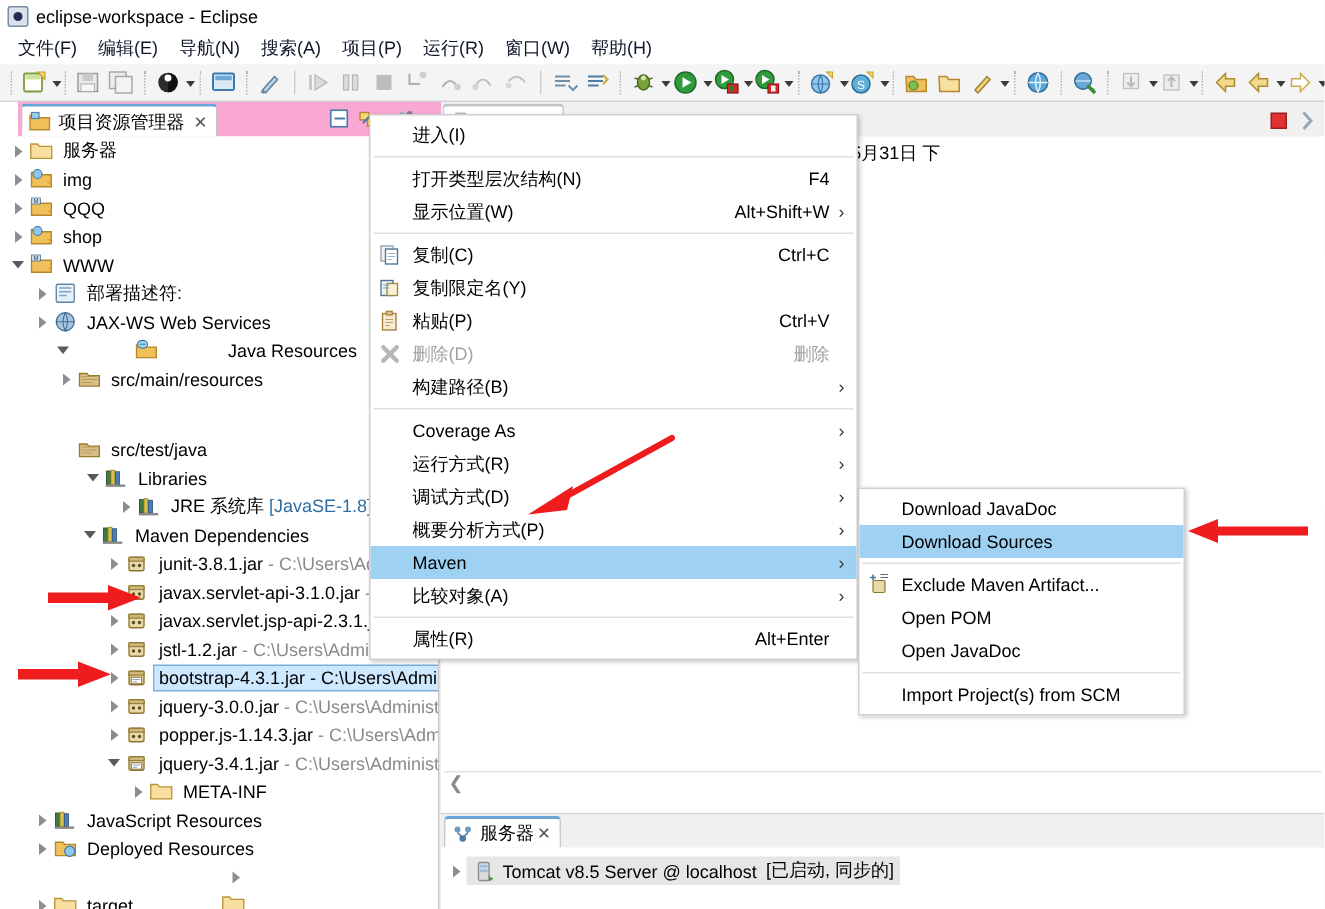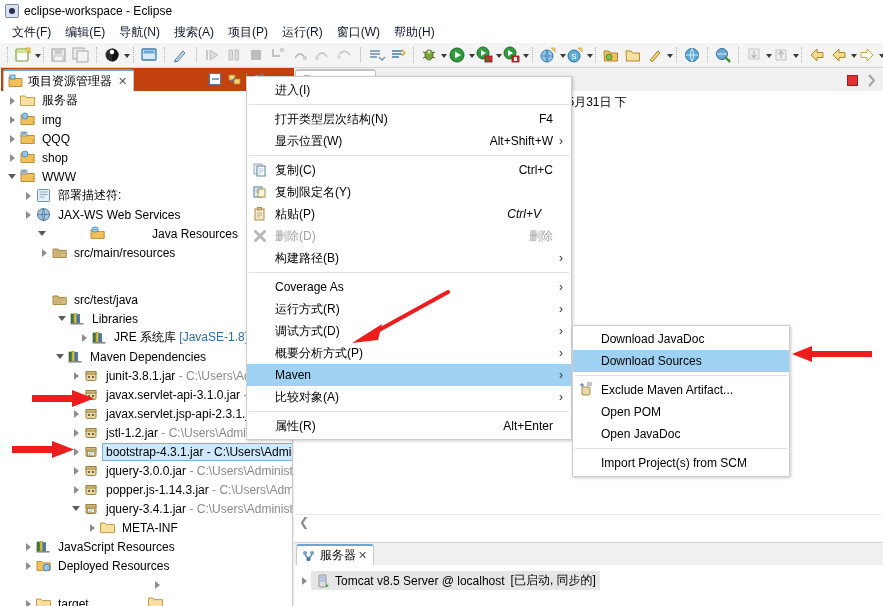--- a/index.html
+++ b/index.html
@@ -57,22 +57,22 @@
   }
   .tb-sep { width:1px; height:16px; margin:0 4px; border-left:1px dotted #b5b5b5; }
   .tb-sep2 { width:1px; height:16px; margin:0 5px; background:#cfcfcf; }
 
   
   .leftpanel {
     position:absolute; left:0; top:68px; width:293px; height:538px;
     background:#ffffff; border-right:1px solid #c8c8c8;
   }
   .view-tabrow {
-    position:absolute; left:1px; top:0; width:293px; height:23px;
-    background:#c2410c;
+    position:absolute; left:12px; top:0; width:293px; height:23px;
+    background:#f9a8d4;
   }
   .view-tab {
     position:absolute; left:2px; top:1px; height:22px;
     background:#ffffff; border-top:2px solid #6aa5d8;
     border-left:1px solid #c8c8c8; border-right:1px solid #c8c8c8;
     display:flex; align-items:center; padding:0 6px 0 4px;
     border-top-left-radius:3px; border-top-right-radius:3px;
   }
   .view-tab .vt-label { font-size:12px; margin:0 4px; }
   .xmark { font-size:11px; color:#555; margin-left:2px; }
@@ -797,21 +797,21 @@
           </svg></span>
         <span>复制限定名(Y)</span>
       </div>
       <div class="cm-item">
         <span class="cm-icon"><svg width="16" height="16" viewBox="0 0 16 16">
             <rect x="3" y="3" width="9" height="11" fill="#f6ead0" stroke="#a5803a" stroke-width="0.9"></rect>
             <rect x="5.5" y="1.5" width="4" height="2.5" fill="#d8c08a" stroke="#a5803a" stroke-width="0.8"></rect>
             <path d="M5 7 h5 M5 9 h5 M5 11 h3" stroke="#b99f6c" stroke-width="0.8"></path>
           </svg></span>
         <span>粘贴(P)</span>
-        <span class="cm-acc" style="right: 30px; font-style: italic;">Ctrl+V</span>
+        <span class="cm-acc" style="right: 18px;">Ctrl+V</span>
       </div>
       <div class="cm-item dis">
         <span class="cm-icon"><svg width="16" height="16" viewBox="0 0 16 16">
             <path d="M3.5 3.5 L12.5 12.5 M12.5 3.5 L3.5 12.5" stroke="#b8b8b8" stroke-width="3" stroke-linecap="round"></path>
           </svg></span>
         <span>删除(D)</span>
         <span class="cm-acc" style="right: 18px;">删除</span>
       </div>
       <div class="cm-item">
         <span>构建路径(B)</span>

